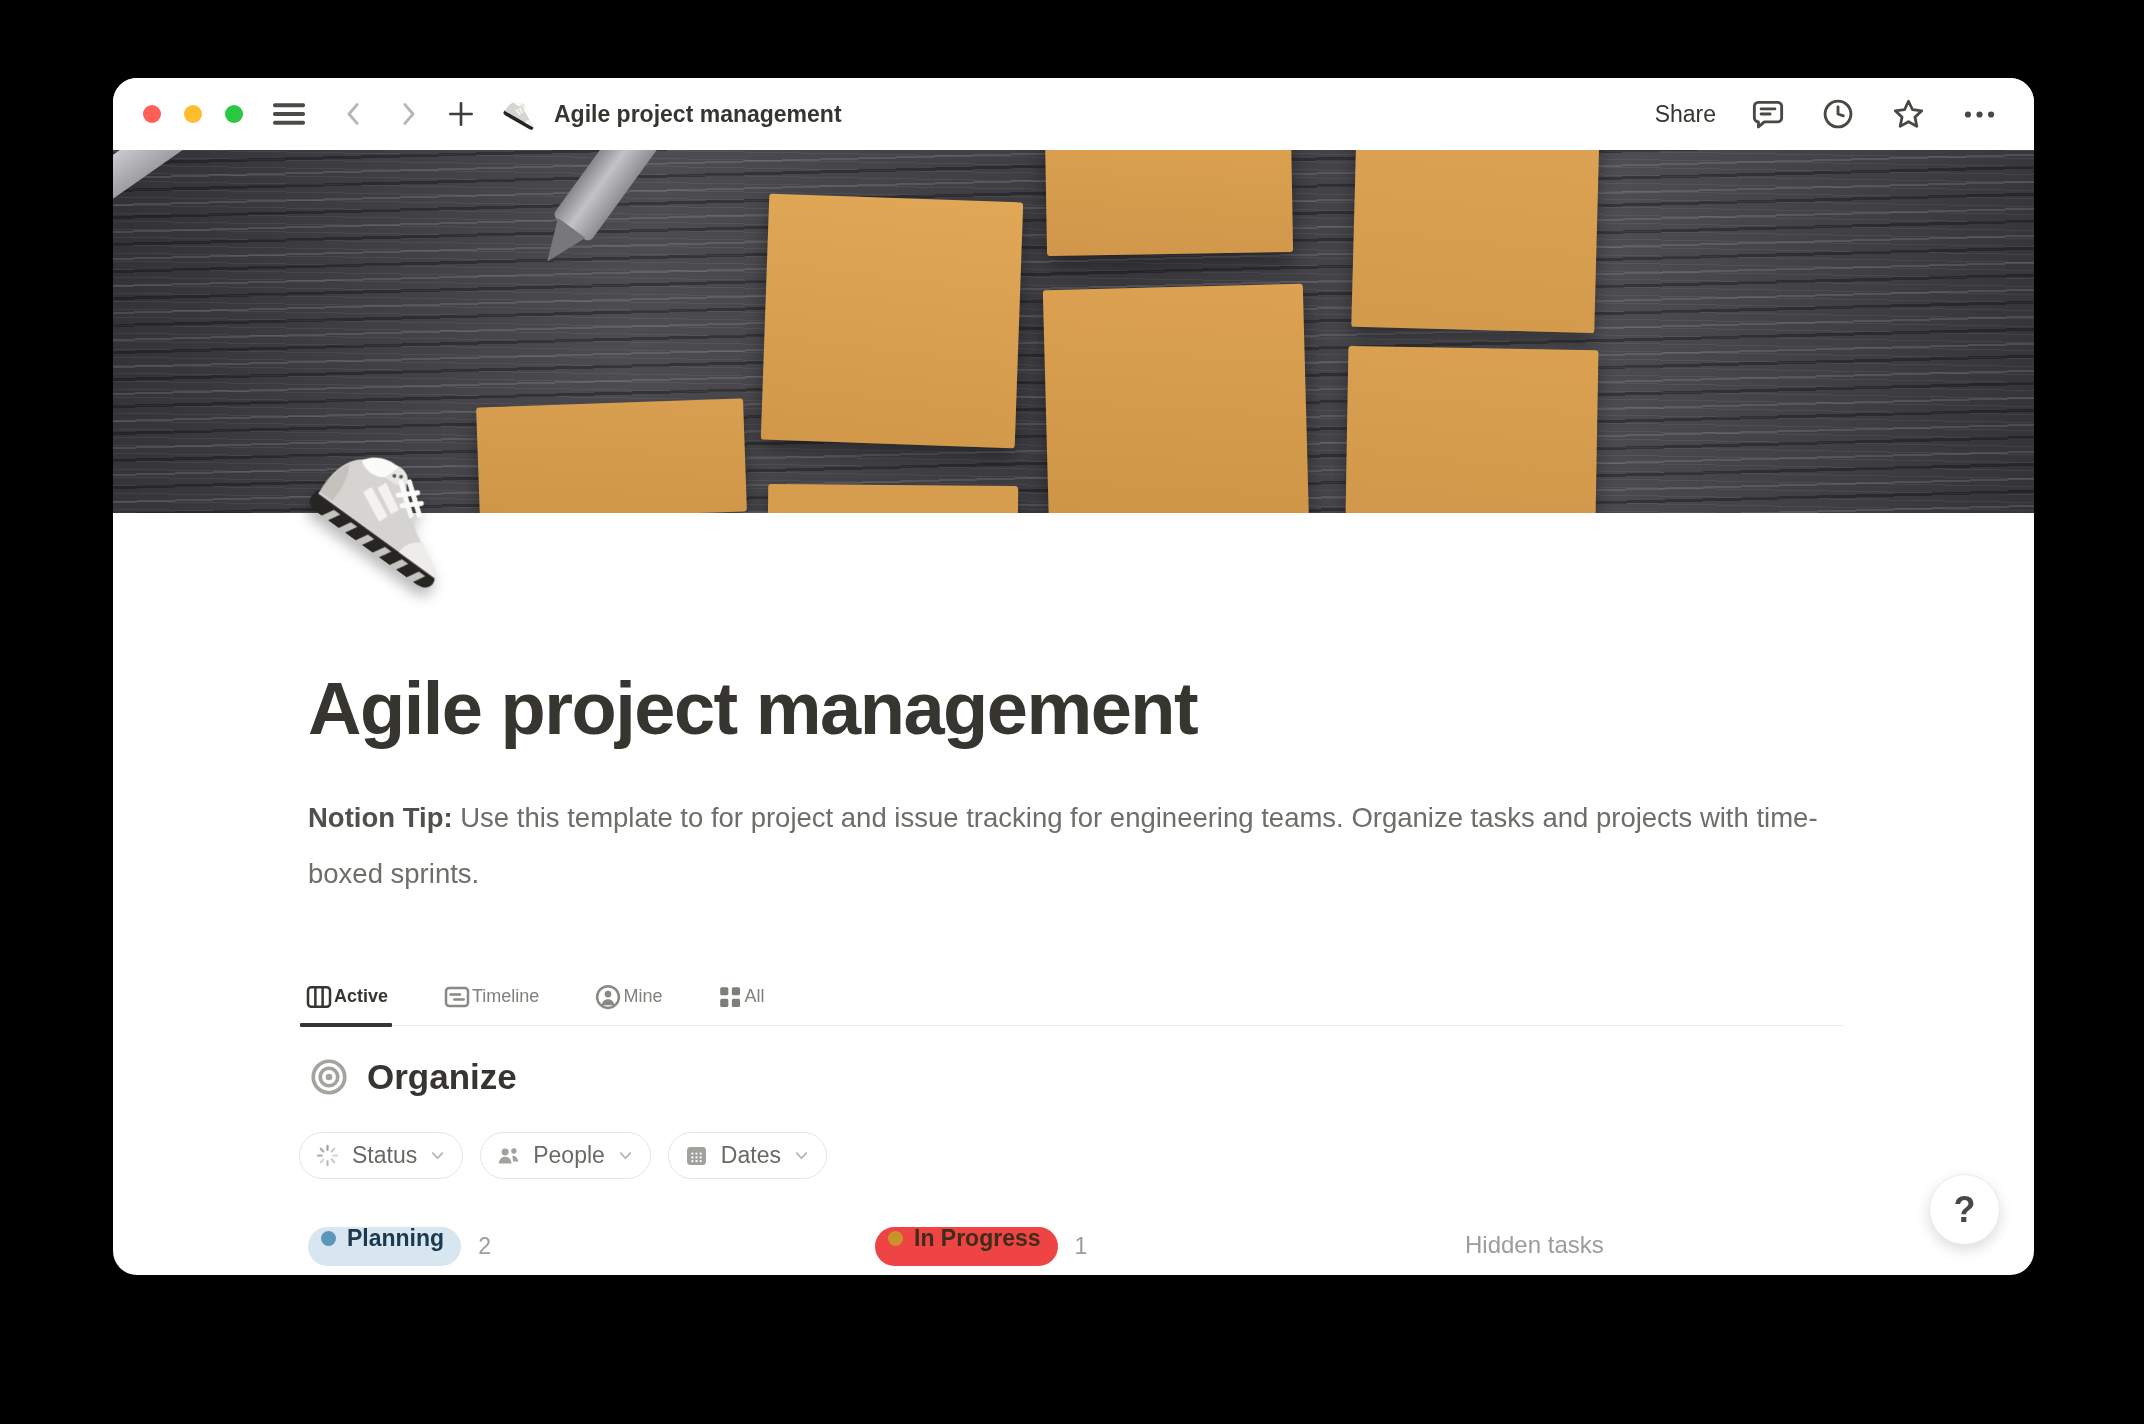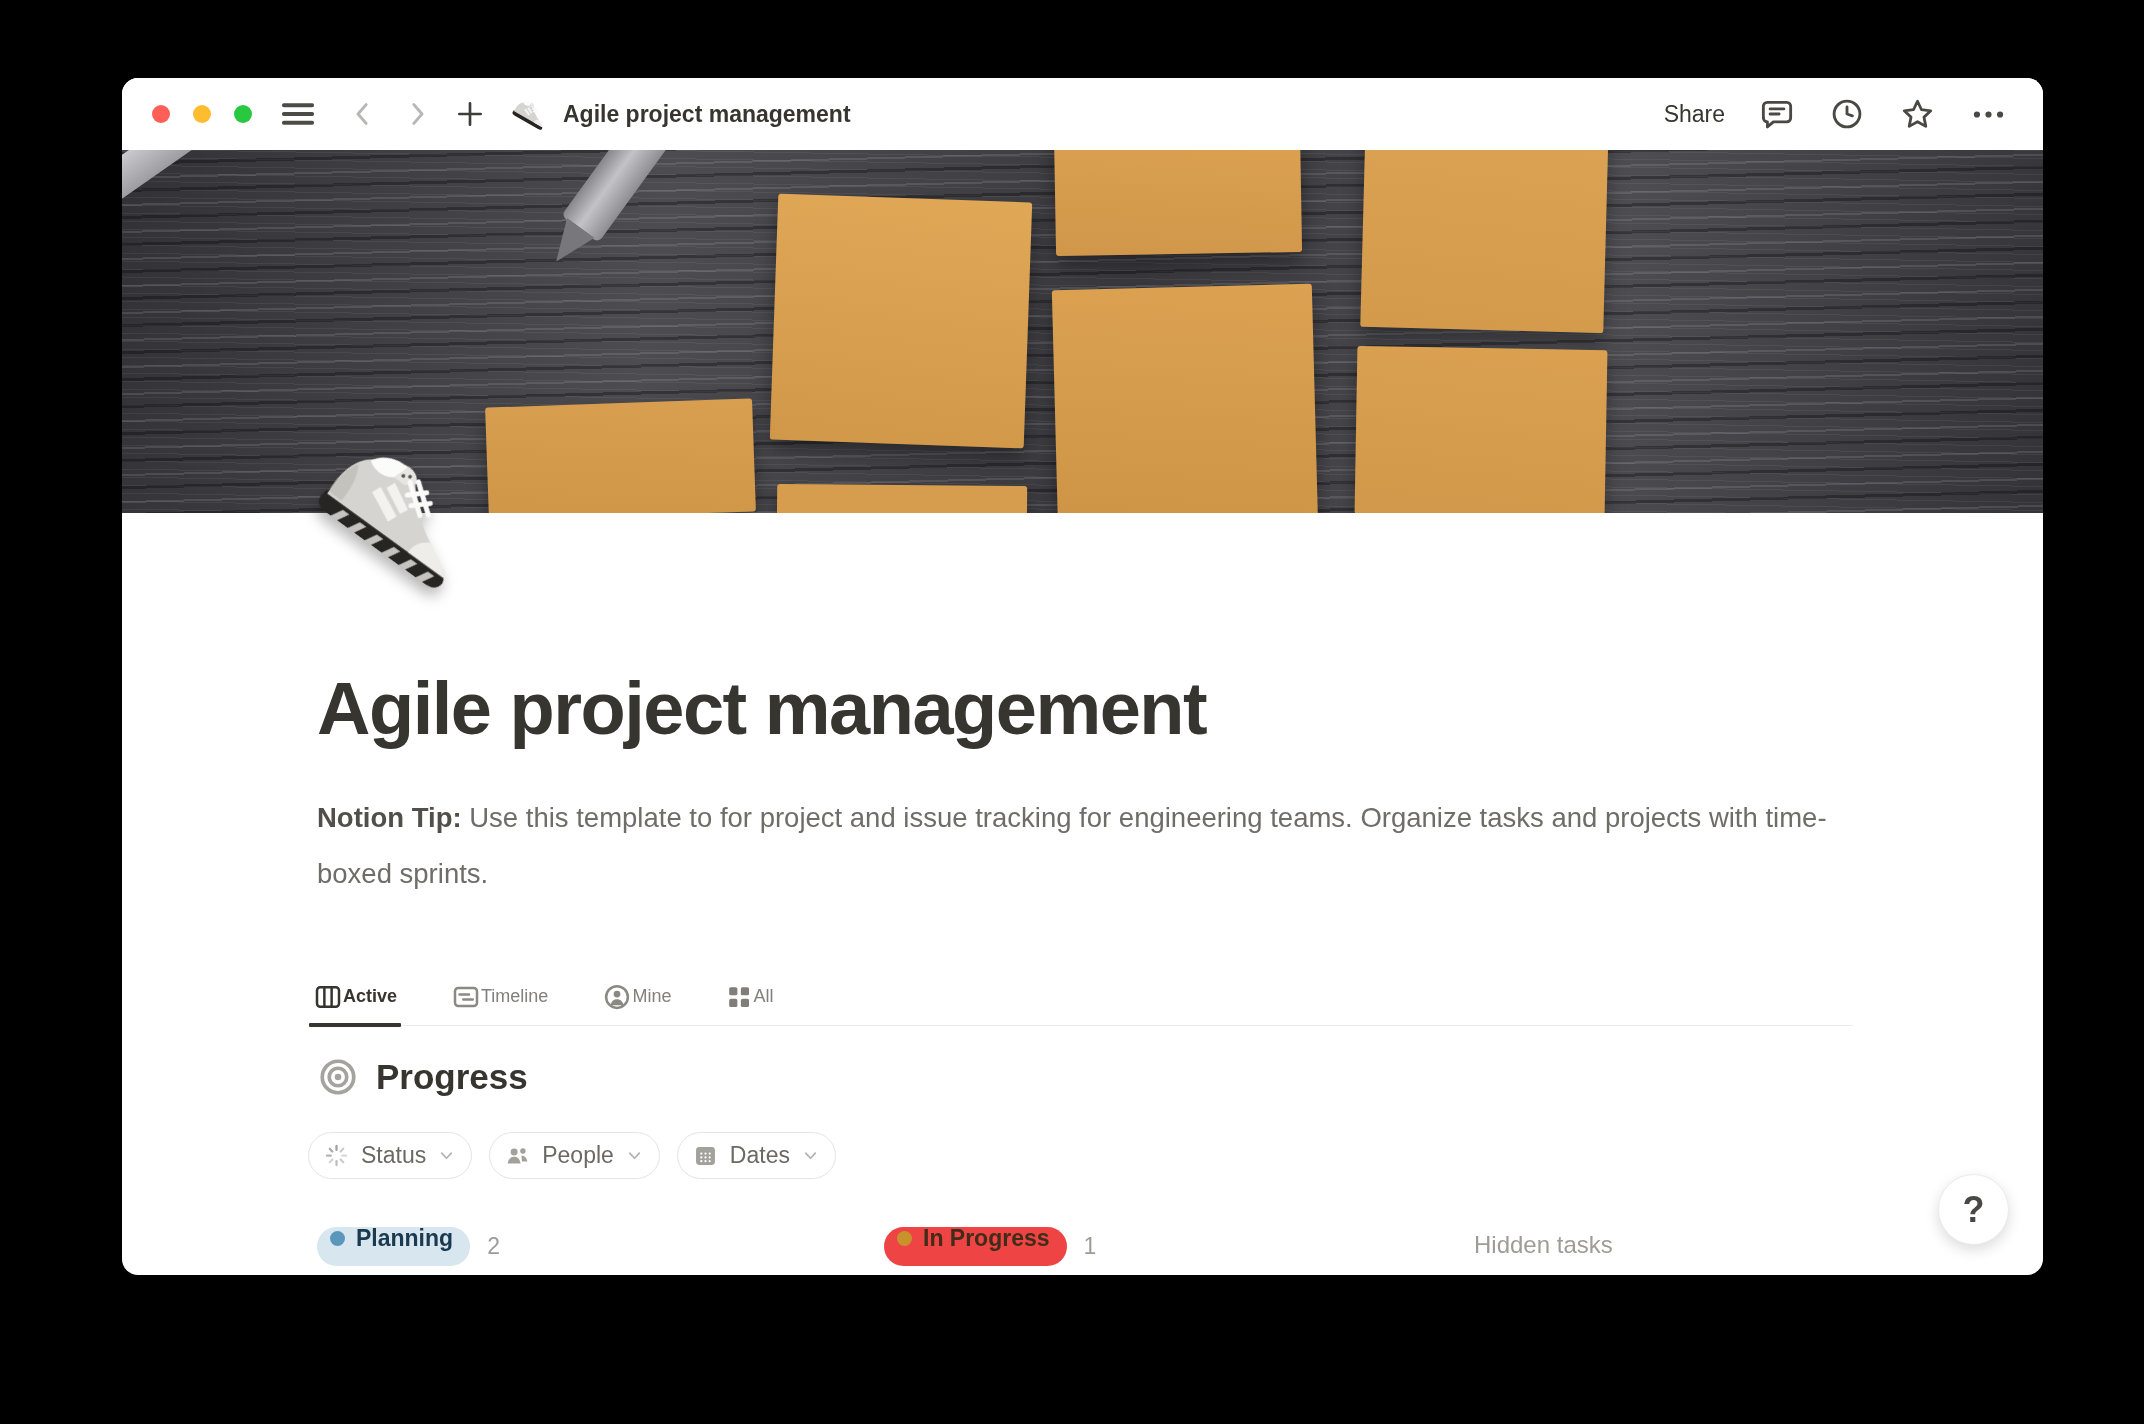--- a/index.html
+++ b/index.html
@@ -1,21 +1,20 @@
 <!DOCTYPE html>
 <html><head>
 <meta charset="utf-8">
 <style>
   * { margin:0; padding:0; box-sizing:border-box; }
   html,body { width:2144px; height:1424px; background:#000; font-family:"Liberation Sans", sans-serif; }
   .window {
     position:absolute; left:113px; top:78px; width:1921px; height:1197px;
-    background:#fff; border-radius:16px; overflow:hidden;
+    background:#fff; border-radius:24px; overflow:hidden;
     box-shadow:0 20px 60px rgba(0,0,0,.6);
-    margin-left:9px;
   }
 
   
   .toolbar { position:relative; height:72px; display:flex; align-items:center; padding:0 36px 0 30px; background:#fff; z-index:5; }
   .traffic { display:flex; gap:23px; align-items:center; }
   .tl { width:18px; height:18px; border-radius:50%; border:none; }
   .tl.red { background:#ff5f57; } .tl.yellow { background:#febc2e; } .tl.green { background:#28c840; }
   .tb-btn { display:flex; align-items:center; justify-content:center; background:none; border:none; }
   .hamburger { margin-left:30px; }
   .nav-back { margin-left:34px; } .nav-fwd { margin-left:24px; } .new-tab { margin-left:22px; }
@@ -265,21 +264,21 @@
       <span>All</span>
     </button>
   </div>
 
   <div class="section-head">
     <svg width="42" height="42" viewBox="0 0 24 24">
       <circle cx="12" cy="12" r="9" stroke="#a5a39e" stroke-width="2.1" fill="none"></circle>
       <circle cx="12" cy="12" r="5" stroke="#a5a39e" stroke-width="2.1" fill="none"></circle>
       <circle cx="12" cy="12" r="1.9" fill="#a5a39e"></circle>
     </svg>
-    <span class="section-title">Progress</span>
+    <span class="section-title">Organize</span>
   </div>
 
   <div class="filters">
     <button class="chip">
       <svg width="27" height="27" viewBox="0 0 24 24" stroke="#a3a19c" stroke-width="2" stroke-linecap="round">
         <path d="M12,3.5 V7"></path>
           <path d="M18,6 L15.7,8.4" opacity=".55"></path>
           <path d="M20.5,12 H17" opacity=".4"></path>
           <path d="M18,18 L15.7,15.6" opacity=".55"></path>
           <path d="M12,20.5 V17" opacity=".7"></path>

